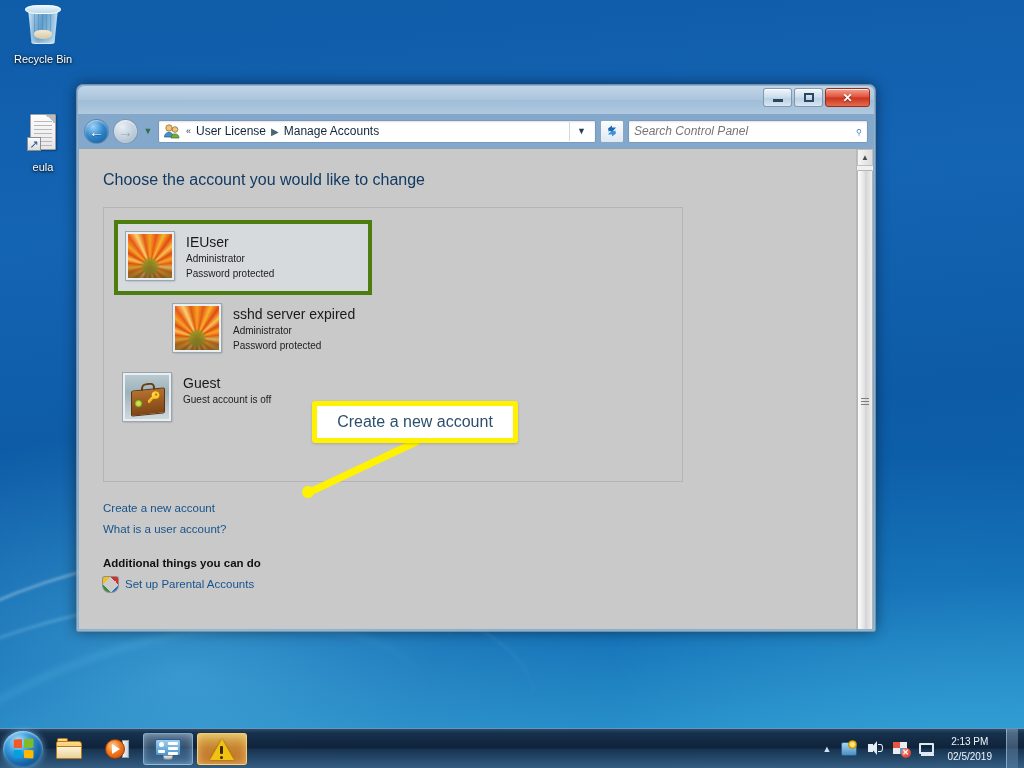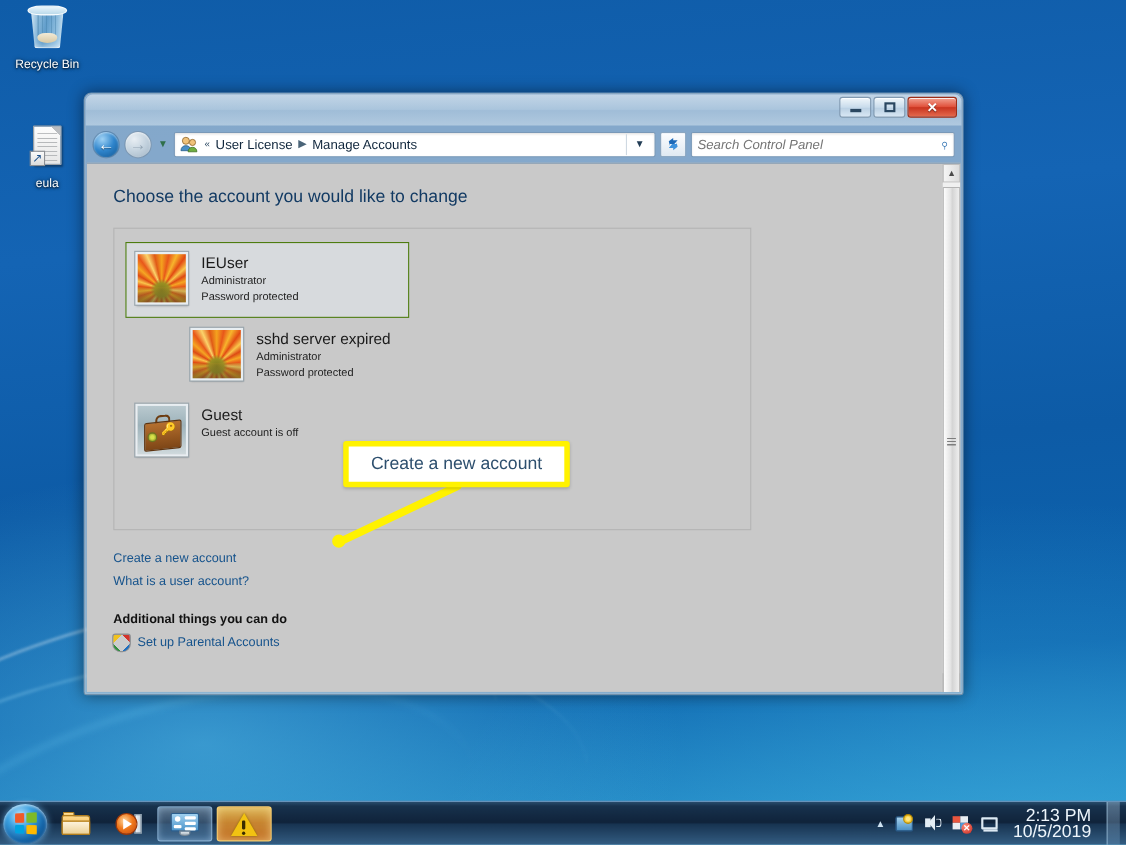--- a/index.html
+++ b/index.html
@@ -172,21 +172,21 @@
   #accounts-panel {
     width: 580px; border: 1px solid #b4b4b4; background: #c9c9c9;
     padding: 12px 10px 10px 10px; position: relative; height: 275px;
   }
   .acct-grid { display: flex; flex-wrap: wrap; }
   .acct-tile {
     width: 258px; display: flex; gap: 12px; padding: 8px 8px 10px 8px;
     align-items: flex-start; border: 1px solid transparent;
   }
   .acct-tile.selected {
-    background: rgba(226,232,236,0.55); border: 1px solid #4d7c0f;
+    background: rgba(226,232,236,0.55); border: 4px solid #4d7c0f;
   }
   .acct-tile:nth-child(2) { margin-left: 50px; }
   .avatar {
     width: 48px; height: 48px; flex: none; position: relative;
     border: 2px solid #e8eef2; outline: 1px solid #9aa6ad;
     box-shadow: 1px 1px 2px rgba(0,0,0,0.3);
     background: #cfd7db; overflow: hidden;
   }
   .avatar.flower {
     background:
@@ -377,21 +377,21 @@
   .flag-x { position:absolute; right:-1px; bottom:-1px; width:10px;height:10px; border-radius:50%;
     background: radial-gradient(circle at 35% 30%, #ff8d7a, #c8261c);
     color:#fff; font-size:8px; line-height:9px; text-align:center; font-weight:bold;}
   .net-mon { position:absolute; left:1px; top:3px; width:15px;height:11px;
     border:2px solid #dce9f3; border-radius:1px;}
   .net-base { position:absolute; left:3px; top:14px; width:13px;height:2px; background:#dce9f3;}
   .upd-ico { position:absolute; left:1px; top:2px; width:16px; height:14px;
     background: linear-gradient(180deg,#a8d4f0,#4a8fc4); border:1px solid #2b5d8c; border-radius:2px;}
   .upd-glow { position:absolute; left:8px; top:0px; width:9px;height:9px; border-radius:50%;
     background: radial-gradient(circle, #ffe680 30%, #f2b705 75%); border:1px solid #b98a02;}
-  #clock { color: #eef6fc; font-size: 16px; text-align: right; line-height: 15px; padding: 0 4px; }
+  #clock { color: #eef6fc; font-size: 10px; text-align: center; line-height: 15px; padding: 0 4px; }
   #show-desktop { width: 12px; height: 40px; margin-left: 2px;
     background: linear-gradient(180deg, rgba(190,220,245,0.35), rgba(120,165,205,0.25));
     border-left: 1px solid rgba(190,225,250,0.5); }
 </style>
 </head>
 <body>
 
 <div id="desktop">
   <div id="swoosh1"></div>
   <div id="swoosh2"></div>
@@ -611,19 +611,19 @@
         <span class="flag-x">✕</span>
       </span>
 
       <span class="tray-ico">
         <span class="net-mon"></span>
           <span class="net-base"></span>
       </span>
 
       <div id="clock">
         <div>2:13 PM</div>
-        <div>10/5/2019</div>
+        <div>02/5/2019</div>
       </div>
 
       <div id="show-desktop"></div>
     </div>
   </div>
 </div>
 
 </body></html>

